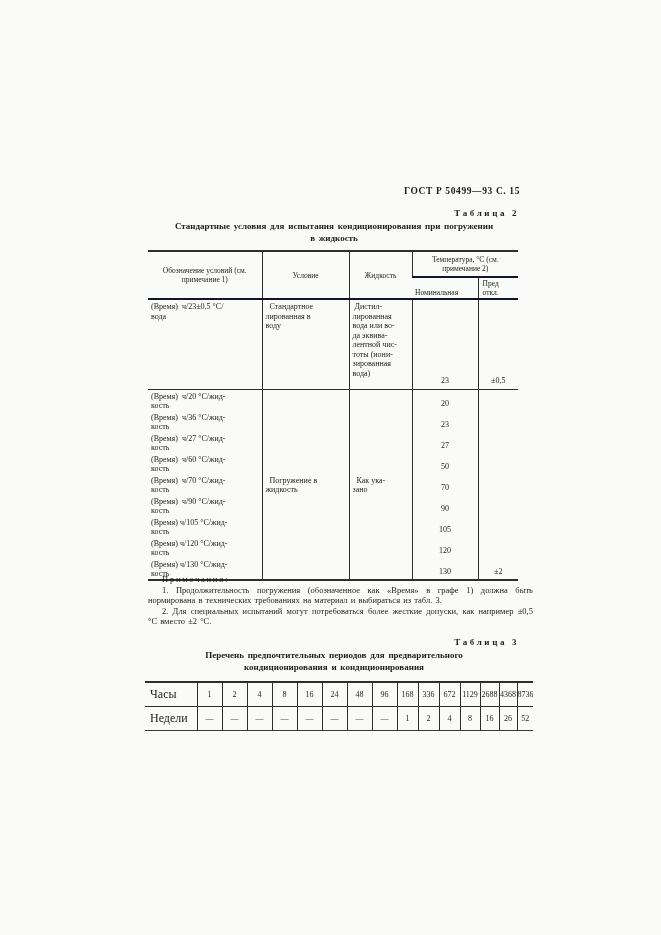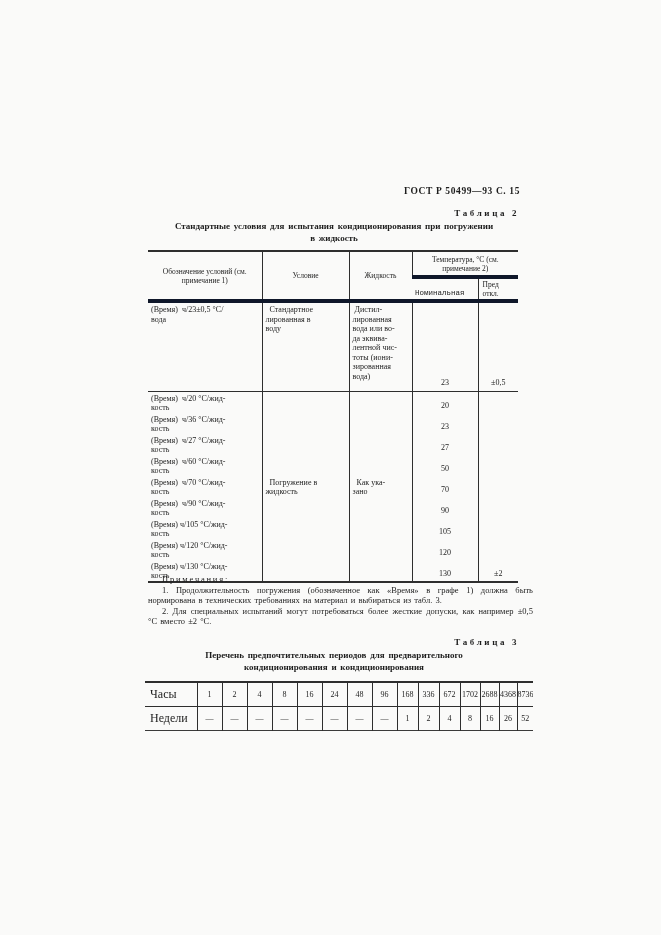--- a/index.html
+++ b/index.html
@@ -40,27 +40,27 @@
   .t2 th{
     font-weight:normal;font-size:7.5px;line-height:9px;
     text-align:center;vertical-align:middle;white-space:pre-line;
     border-left:1px solid #2e2e2e;padding:1px 1px;
   }
   .t2 td{
     font-size:8px;line-height:9.5px;white-space:pre-wrap;
     vertical-align:top;border-left:1px solid #2e2e2e;padding:2px 1px 0 3px;
   }
   .t2 th:first-child,.t2 td.c1{border-left:none;}
-  .t2 thead th{border-bottom:4px solid #0f172a;}
+  .t2 thead th{border-bottom:2px solid #0f172a;}
   .t2 tr.h1{height:26px;}
   .t2 tr.h2{height:19px;}
   .t2 tr.g1{height:90px;}
   .t2 tr.g1 td{border-bottom:1px solid #2e2e2e;}
   .t2 tr.g2,.t2 tr.g2r{height:20px;}
-  .t2 th.nom{vertical-align:bottom;text-align:left;padding:0 0 1px 3px;font-family:Liberation Mono, monospace;}
+  .t2 th.nom{vertical-align:bottom;text-align:left;padding:0 0 1px 3px;}
   .t2 th.dev{text-align:left;padding-left:4px;vertical-align:middle;}
   .t2 td.num{text-align:center;white-space:normal;padding:0 1px;}
   .t2 td.bot{vertical-align:bottom;padding-bottom:3px;}
   .t2 td.mid{vertical-align:middle;}
   .t2 tr.g2 td.num,.t2 tr.g2r td.num{vertical-align:bottom;padding-bottom:2px;}
 
   
   .notes{
     position:absolute;left:148px;top:574px;width:385px;
     font-size:8.5px;line-height:10.6px;text-align:justify;
@@ -222,21 +222,21 @@
         <td>2</td>
         <td>4</td>
         <td>8</td>
         <td>16</td>
         <td>24</td>
         <td>48</td>
         <td>96</td>
         <td>168</td>
         <td>336</td>
         <td>672</td>
-        <td>1702</td>
+        <td>1129</td>
         <td>2688</td>
         <td>4368</td>
         <td>8736</td>
       </tr>
       <tr>
         <td class="lbl">Недели</td>
         <td>—</td>
         <td>—</td>
         <td>—</td>
         <td>—</td>

